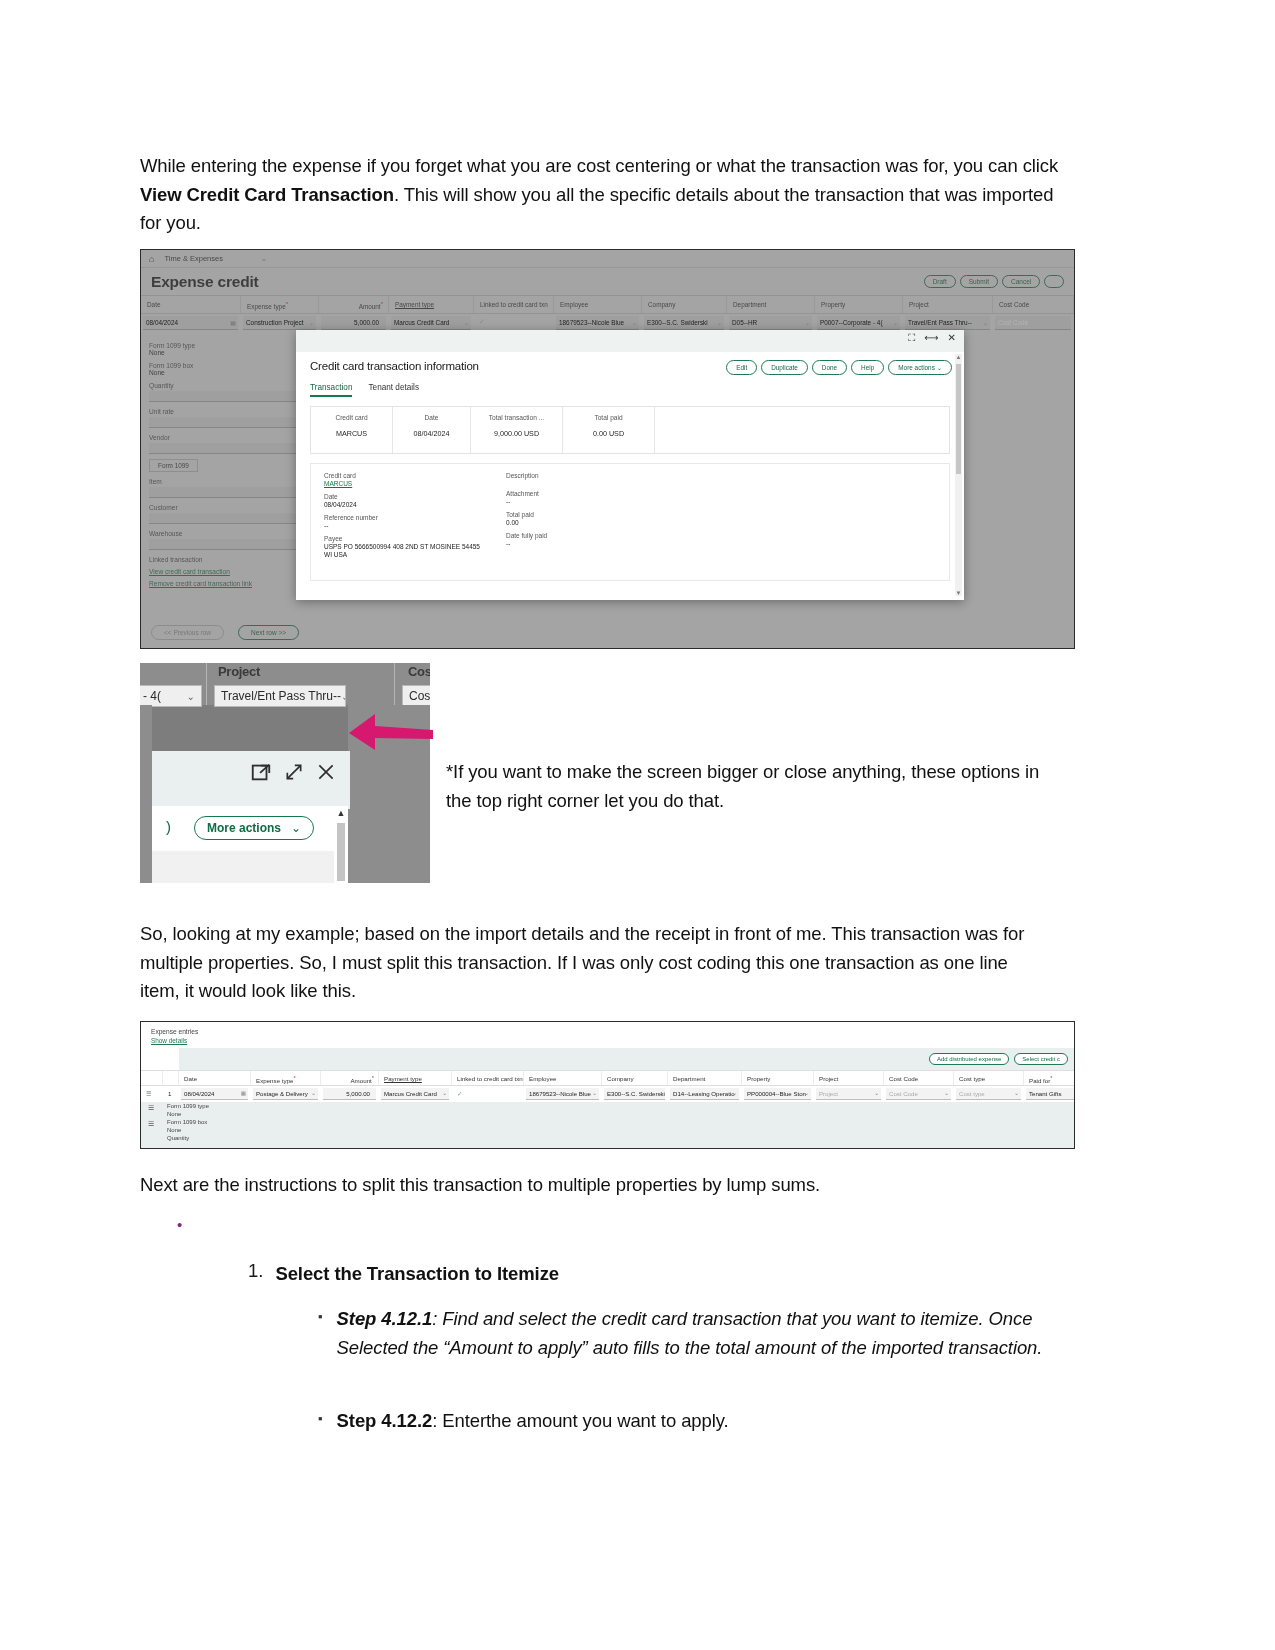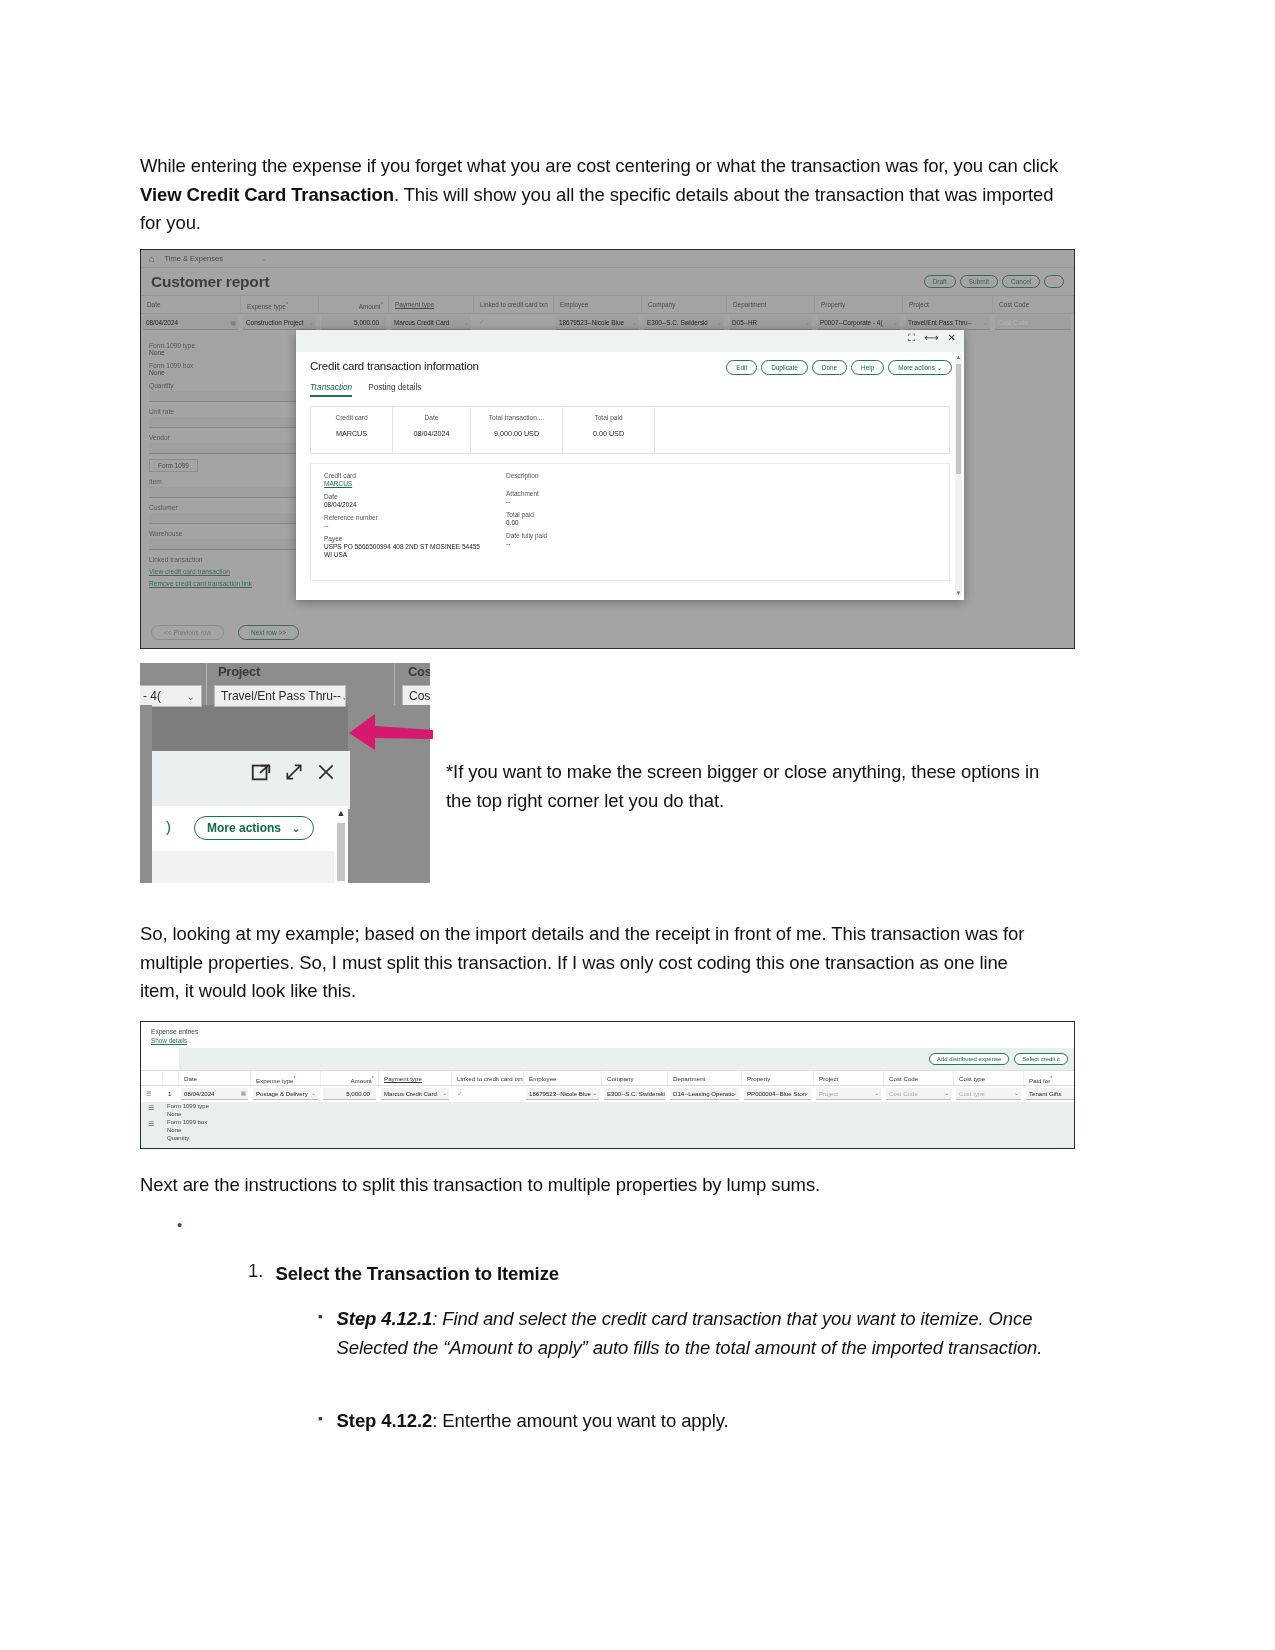--- a/index.html
+++ b/index.html
@@ -104,21 +104,21 @@
   }
   #shot1 .micons .ic { font-size:10px; line-height:11px; }
   #shot1 .mhead {
     position:relative; padding:8px 12px 0 14px; display:flex; align-items:flex-start;
   }
   #shot1 .mtitle { font-size:11.5px; color:#1a1a1a; letter-spacing:-.2px; }
   #shot1 .mbtns { margin-left:auto; display:flex; gap:4px; }
   #shot1 .mbtns .pill { font-size:6.4px; padding:2.5px 9px; border-radius:10px; }
   #shot1 .tabs { display:flex; gap:16px; padding:8px 0 0 14px; font-size:8.2px; color:#333; }
   #shot1 .tabs .tab { padding-bottom:3px; }
-  #shot1 .tabs .tab.active { color:#0f6b45; border-bottom:2px solid #18794e;font-style:italic; }
+  #shot1 .tabs .tab.active { color:#0f6b45; border-bottom:2px solid #18794e; }
   #shot1 .card {
     margin:9px 14px 0 14px; border:1px solid #e3e3e3; background:#fff; height:48px;
     display:flex; align-items:stretch;
   }
   #shot1 .card .cell {
     flex:0 0 78px; border-right:1px solid #e6e6e6; padding:7px 4px 0 4px; text-align:center;
   }
   #shot1 .card .cell:nth-child(1){ flex:0 0 82px; }
   #shot1 .card .cell:nth-child(3){ flex:0 0 92px; }
   #shot1 .card .cell:nth-child(4){ flex:0 0 92px; }
@@ -243,21 +243,21 @@
   <div class="shot" id="shot1">
     <div class="d365">
 
       <div class="navbar">
         <span class="home-ico">⌂</span>
         <span>Time &amp; Expenses</span>
         <span class="navcaret">⌄</span>
       </div>
 
       <div class="pagehead">
-        <div class="pagetitle">Customer report</div>
+        <div class="pagetitle">Expense credit</div>
         <div class="headbtns">
           <span class="pill">Draft</span>
           <span class="pill">Submit</span>
           <span class="pill">Cancel</span>
           <span class="pill">&nbsp;</span>
         </div>
       </div>
 
       <div class="gridwrap">
         <div class="gridhead">
@@ -370,21 +370,21 @@
           <div class="mbtns">
             <span class="pill">Edit</span>
             <span class="pill">Duplicate</span>
             <span class="pill">Done</span>
             <span class="pill">Help</span>
             <span class="pill"><span>More actions</span> <span>⌄</span></span>
           </div>
         </div>
         <div class="tabs">
           <div class="tab active">Transaction</div>
-          <div class="tab">Posting details</div>
+          <div class="tab">Tenant details</div>
         </div>
 
         <div class="card">
           <div class="cell">
             <div class="ck">Credit card</div>
             <div class="cv2">MARCUS</div>
           </div>
           <div class="cell">
             <div class="ck">Date</div>
             <div class="cv2">08/04/2024</div>

